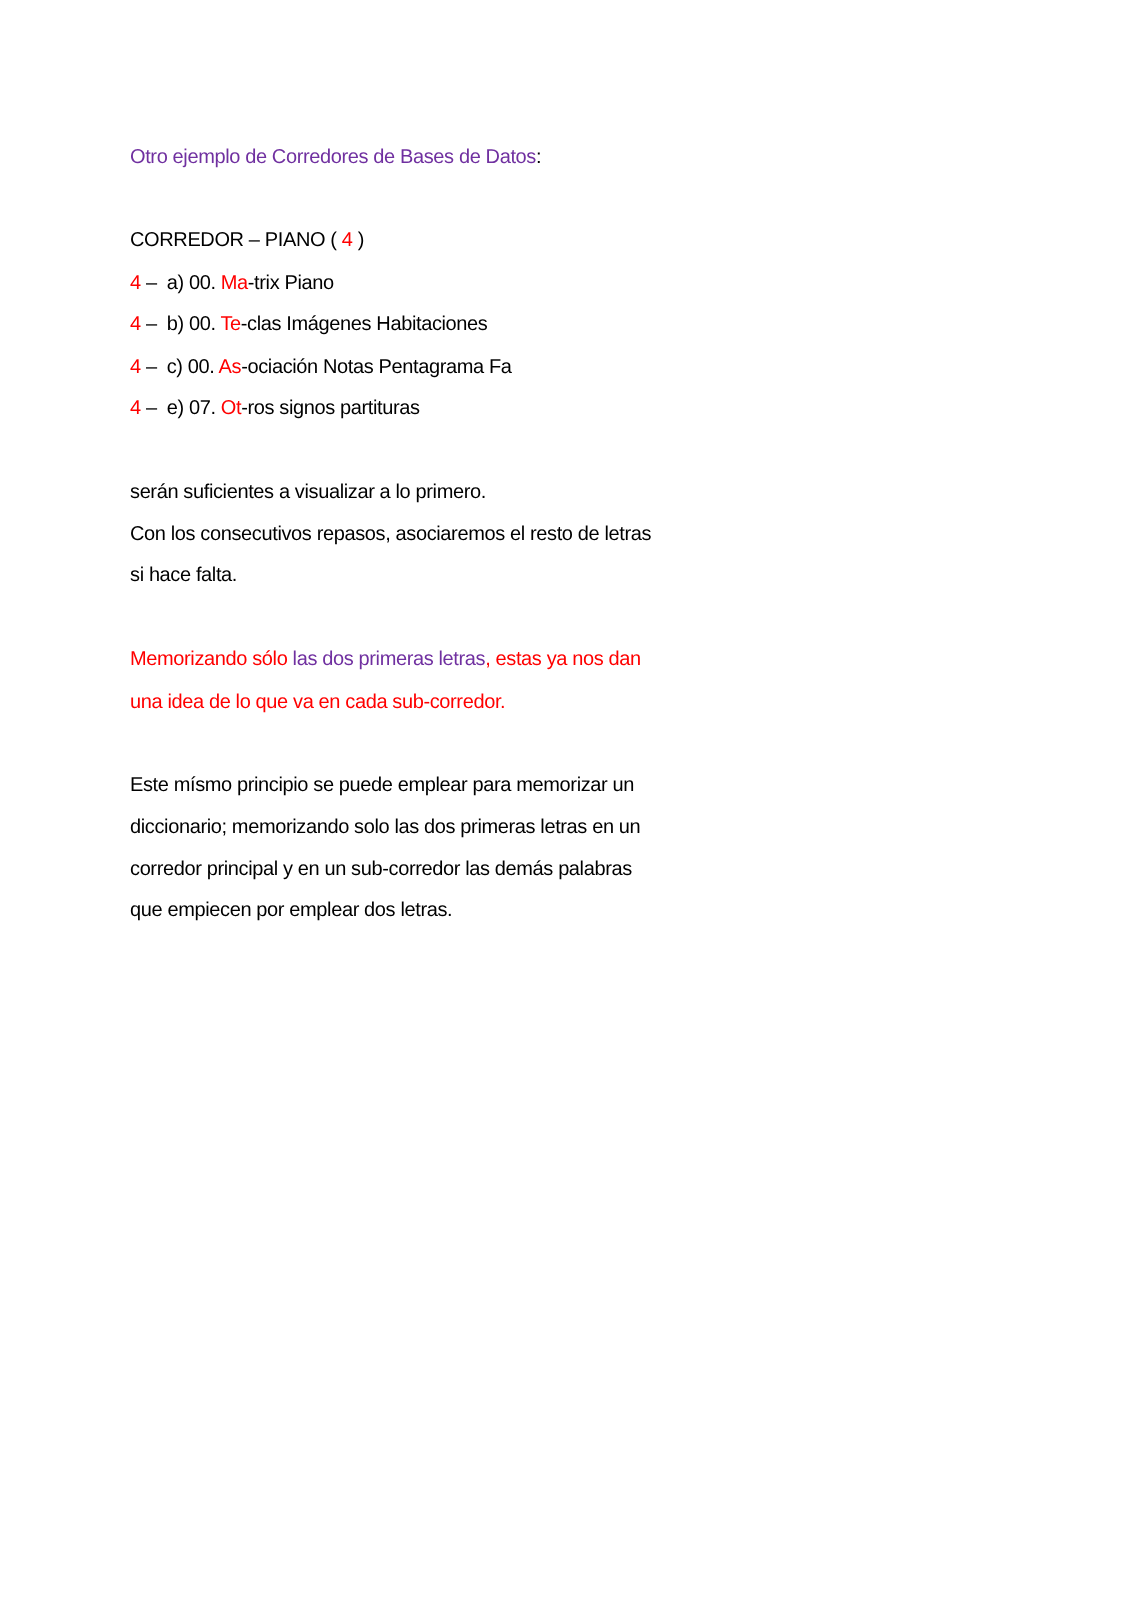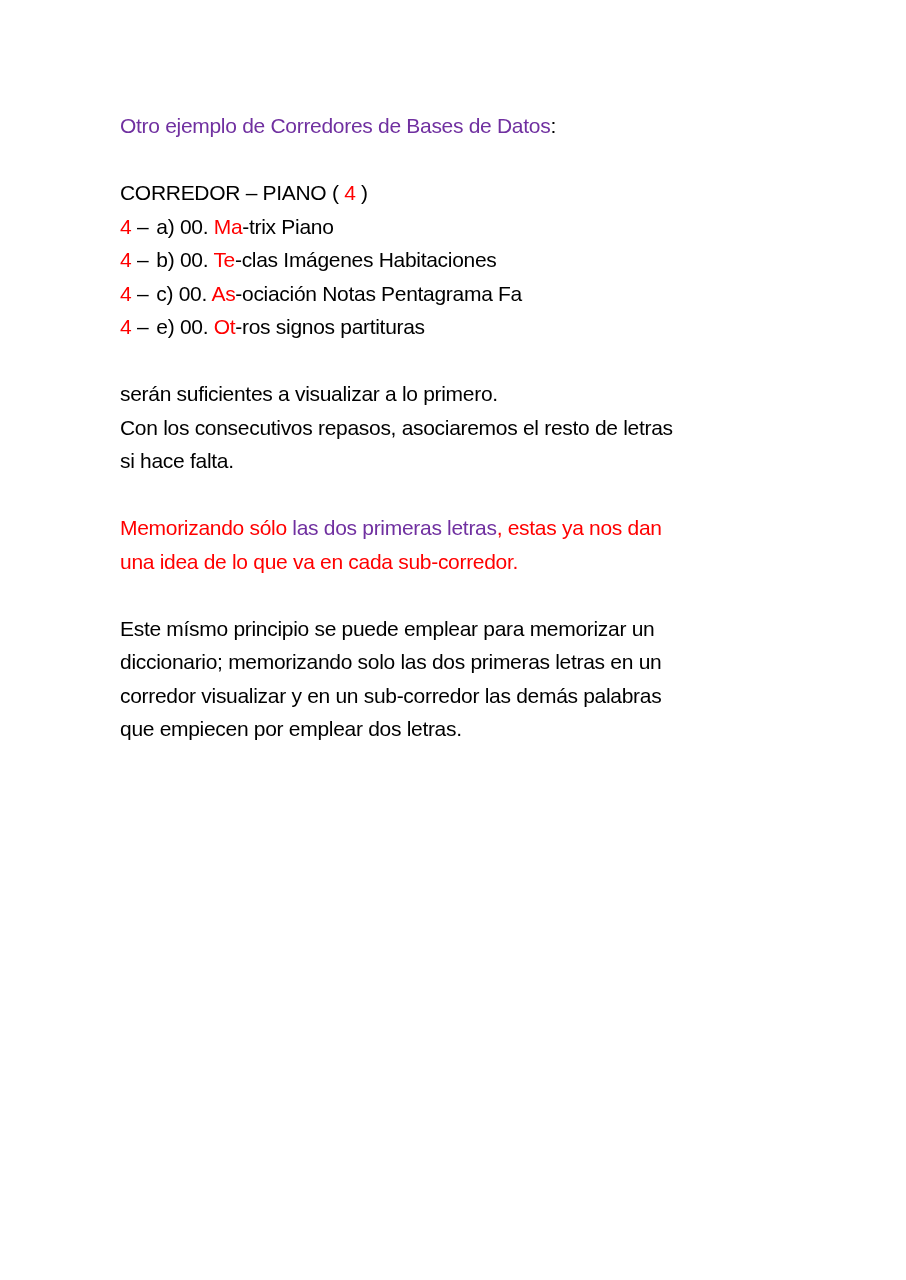--- a/index.html
+++ b/index.html
@@ -8,25 +8,25 @@
       background: #ffffff;
     }
     body {
       width: 906px;
       height: 1280px;
       position: relative;
       overflow: hidden;
     }
     .page {
       position: absolute;
-      left: 120px;
+      left: 104px;
       top: 109px;
       width: 700px;
       font-family: "Liberation Sans", sans-serif;
-      font-size: 21px;
+      font-size: 16px;
       line-height: 33.5px;
       color: #000000;
       letter-spacing: -0.3px;
     }
     .line { white-space: nowrap; display: block; }
     .blank { height: 33.5px; }
     .purple { color: #7030a0; }
     .red { color: #ff0000; }
     .gap { display: inline-block; width: 8px; }
   </style>
@@ -49,21 +49,21 @@
     <div class="line">
       <span class="red">4</span><span> –</span><span class="gap"></span><span>a) 00. </span><span class="red">Ma</span><span>-trix Piano</span>
     </div>
     <div class="line">
       <span class="red">4</span><span> –</span><span class="gap"></span><span>b) 00. </span><span class="red">Te</span><span>-clas Imágenes Habitaciones</span>
     </div>
     <div class="line">
       <span class="red">4</span><span> –</span><span class="gap"></span><span>c) 00. </span><span class="red">As</span><span>-ociación Notas Pentagrama Fa</span>
     </div>
     <div class="line">
-      <span class="red">4</span><span> –</span><span class="gap"></span><span>e) 00. </span><span class="red">Ot</span><span>-ros signos partituras</span>
+      <span class="red">4</span><span> –</span><span class="gap"></span><span>e) 07. </span><span class="red">Ot</span><span>-ros signos partituras</span>
     </div>
   </div>
 
   <div class="blank"></div>
 
   <div>
     <div class="line">serán suficientes a visualizar a lo primero.</div>
     <div class="line">Con los consecutivos repasos, asociaremos el resto de letras</div>
     <div class="line">si hace falta.</div>
   </div>
@@ -75,17 +75,17 @@
       <span class="red">Memorizando sólo </span><span class="purple">las dos primeras letras</span><span class="red">, estas ya nos dan</span>
     </div>
     <div class="line red">una idea de lo que va en cada sub-corredor.</div>
   </div>
 
   <div class="blank"></div>
 
   <div>
     <div class="line">Este mísmo principio se puede emplear para memorizar un</div>
     <div class="line">diccionario; memorizando solo las dos primeras letras en un</div>
-    <div class="line">corredor visualizar y en un sub-corredor las demás palabras</div>
+    <div class="line">corredor principal y en un sub-corredor las demás palabras</div>
     <div class="line">que empiecen por emplear dos letras.</div>
   </div>
 
 </div>
 
 </body></html>

